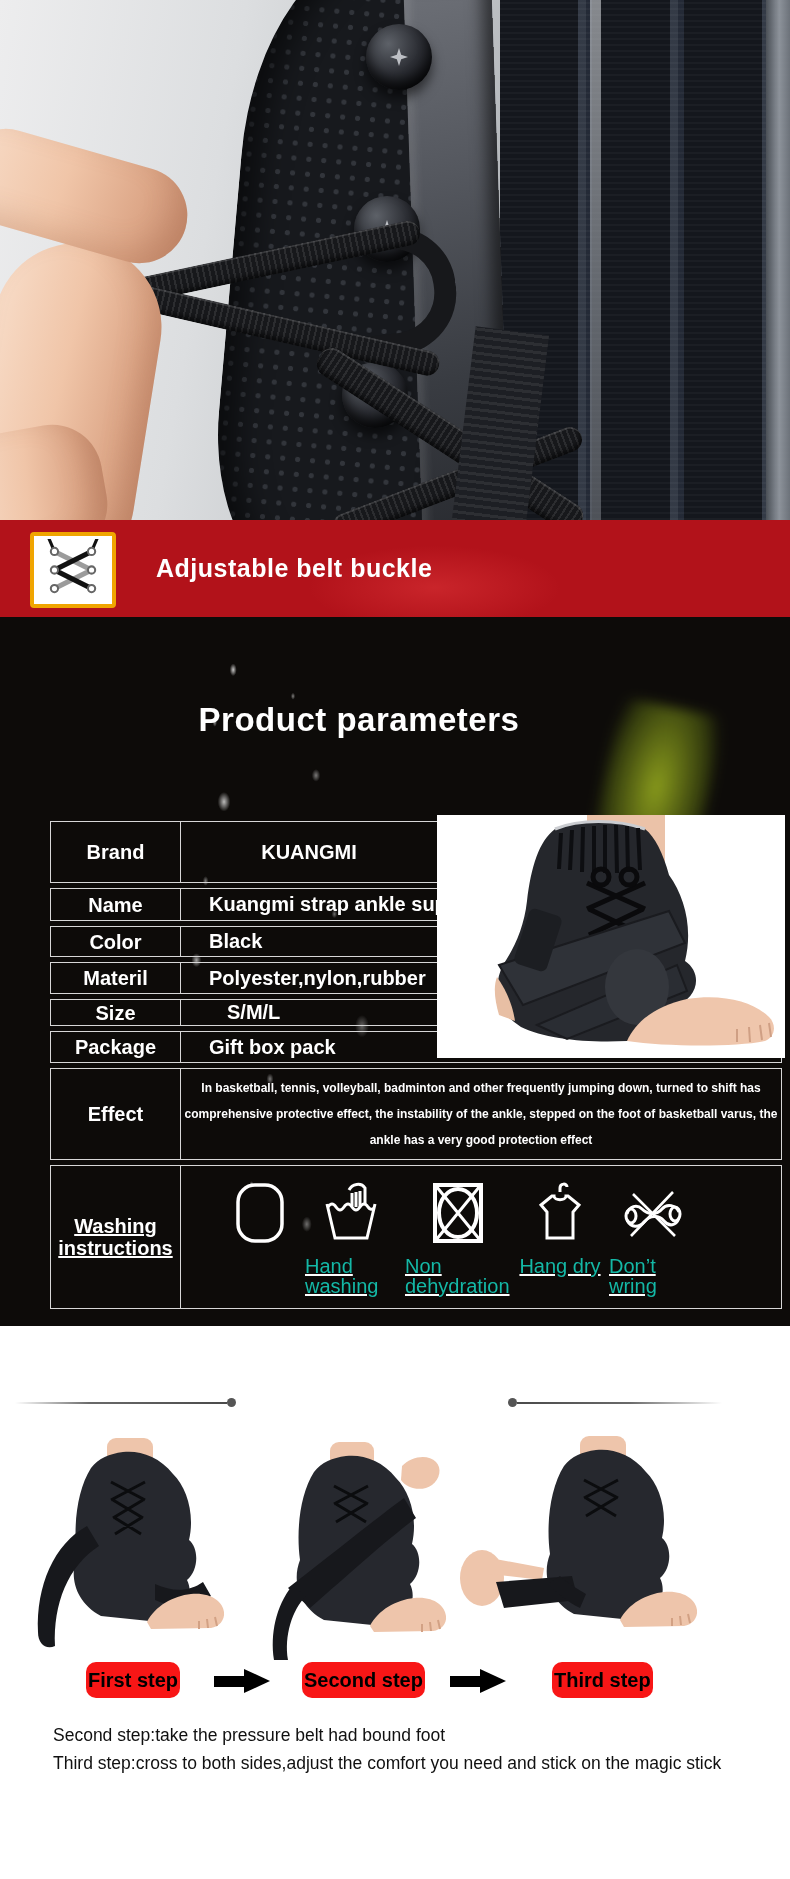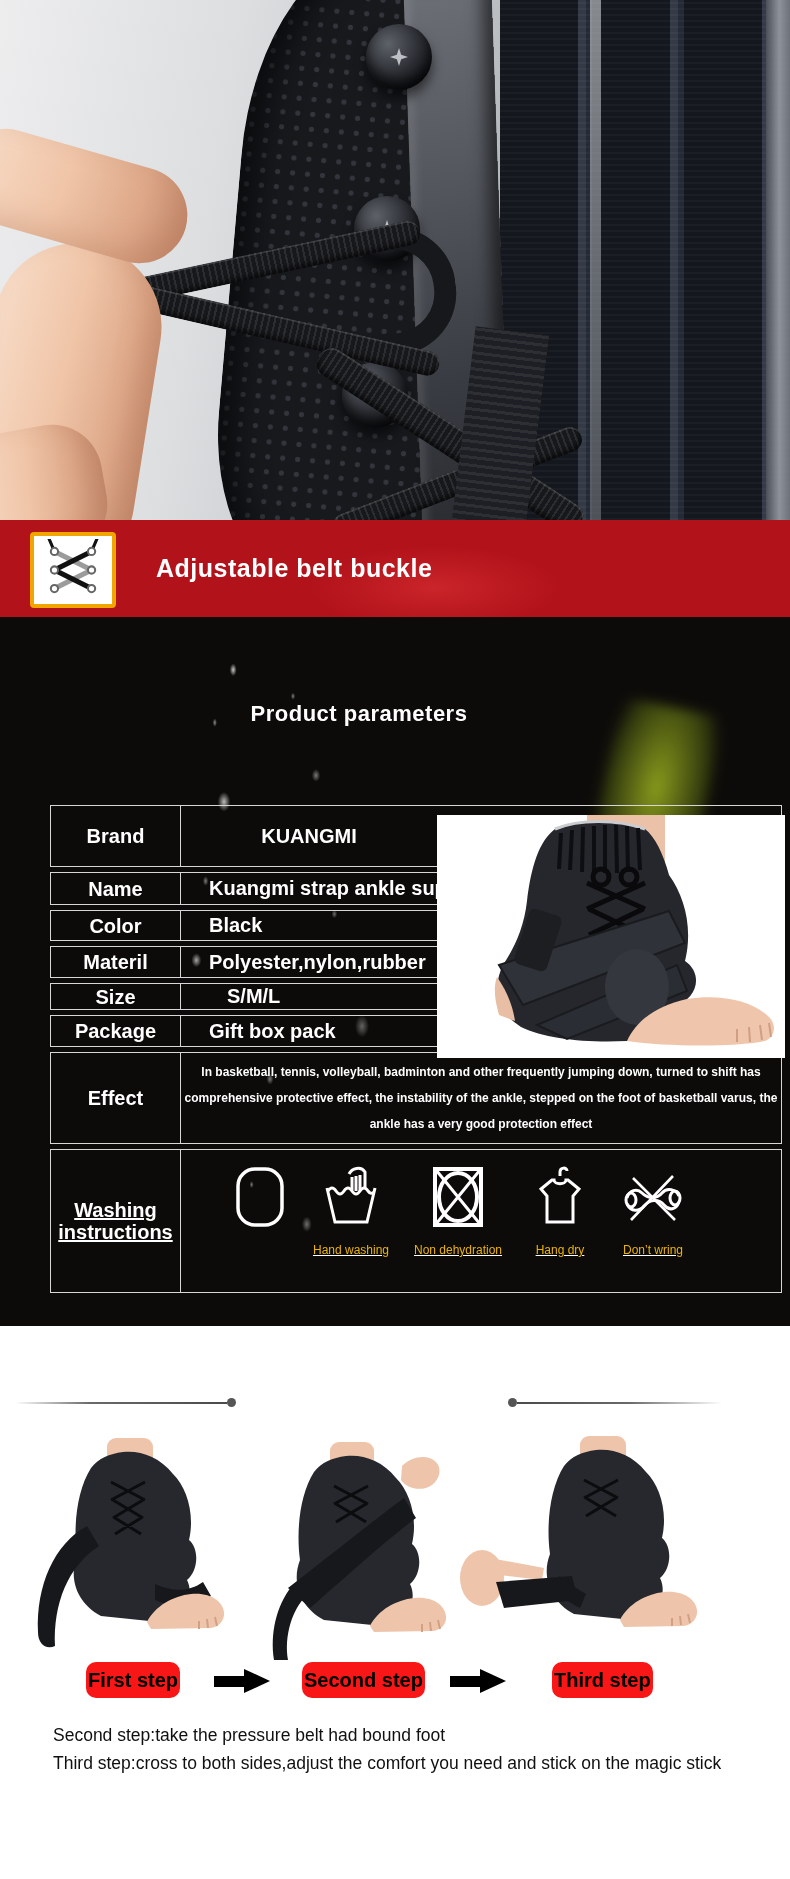--- a/index.html
+++ b/index.html
@@ -74,39 +74,39 @@
        radial-gradient(10px 16px at 70% 62%, rgba(255,255,255,.4), transparent 70%),
        radial-gradient(5px 8px at 50% 70%, rgba(255,255,255,.5), transparent 70%),
        radial-gradient(3px 5px at 46% 86%, rgba(255,255,255,.5), transparent 70%),
        radial-gradient(7px 11px at 58% 92%, rgba(255,255,255,.45), transparent 70%); }
   .green-shoe { position:absolute; left:598px; top:88px; width:108px; height:205px; transform:rotate(12deg);
      background:radial-gradient(ellipse at 50% 40%, rgba(150,170,30,.9), rgba(95,115,18,.45) 60%, transparent 78%);
      filter:blur(6px); }
   .shoe-sole { position:absolute; left:592px; top:272px; width:110px; height:62px;
      background:radial-gradient(ellipse, rgba(255,255,255,.55), transparent 70%); filter:blur(7px); }
   .dark-title { position:absolute; left:0; top:84px; width:718px; text-align:center;
-     color:#fff; font-size:22px; font-weight:bold; letter-spacing:.5px; }
-
-  .param-table { position:absolute; left:8px; top:188px; width:774px;padding-left:42px; }
+     color:#fff; font-size:33px; font-weight:bold; letter-spacing:.5px; }
+
+  .param-table { position:absolute; left:8px; top:204px; width:774px;padding-left:42px; }
   .p-row { display:flex; border:1px solid #d7d7d7; margin-bottom:5px; color:#fff; }
   .p-label { width:130px; border-right:1px solid #d7d7d7; display:flex; align-items:center; justify-content:center;
      font-size:20px; font-weight:bold; text-align:center; line-height:22px; flex:none; }
   .p-value { flex:1; display:flex; align-items:center; font-size:20px; font-weight:bold; }
   .v-center { justify-content:center; padding-right:344px; }  
   .v-left   { padding-left:28px; }
   .v-size   { padding-left:46px; }
   .rh-brand { height:62px; } .rh-name { height:33px; } .rh-color { height:31px; }
   .rh-materil { height:32px; } .rh-size { height:27px; } .rh-package { height:32px; }
   .rh-effect { height:92px; } .rh-wash { height:144px;text-decoration:underline; }
   .v-effect { font-weight:bold; font-size:12px; line-height:26px; text-align:center;
      justify-content:center; padding:2px 2px; }
   .wash-value { display:flex; align-items:flex-start; padding:14px 0 0 42px; gap:8px; }
   .wash-item { display:flex; flex-direction:column; align-items:center; flex:none; }
   .wash-item svg { flex:none; }
-  .wash-label { margin-top:10px; color:#eab308; font-size:12px; font-weight:normal; line-height:20px; text-align:left; }
+  .wash-label { margin-top:10px; color:#14b8a6; font-size:20px; font-weight:normal; line-height:20px; text-align:left; }
   .wi1 { width:74px; } .wi2 { width:92px; } .wi3 { width:106px; } .wi4 { width:82px; } .wi5 { width:88px; }
 
   .product-photo { position:absolute; left:437px; top:198px; width:348px; height:243px; background:#fff; }
 
   
   .wear { position:absolute; left:0; top:1326px; width:790px; height:553px; background:#fff; }
   .wear-title { position:absolute; left:0; top:53px; width:790px; text-align:center;
      color:#0a0a0a; font-size:31px; font-weight:bold; }
   .deco-line-l { position:absolute; left:15px; top:76px; width:212px; height:2px;
      background:linear-gradient(90deg, transparent, #6a6a6a 35%, #4a4a4a); }

